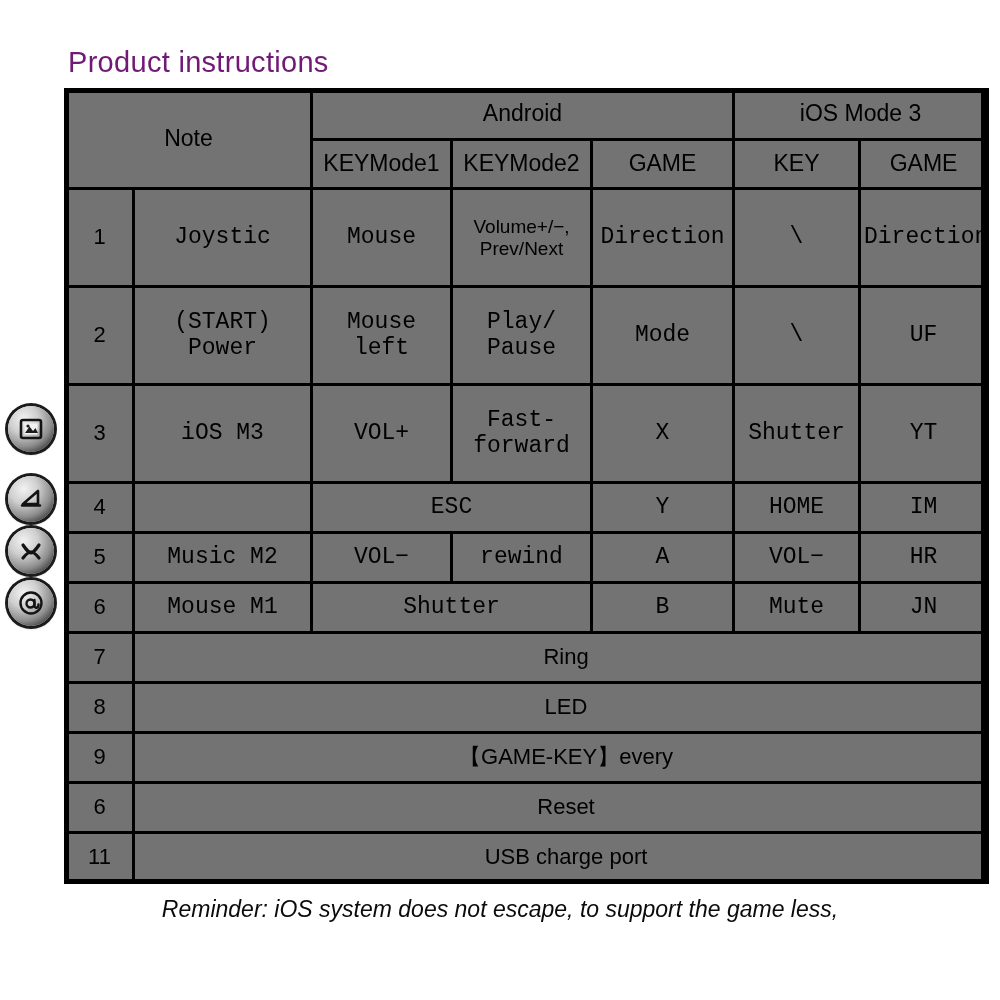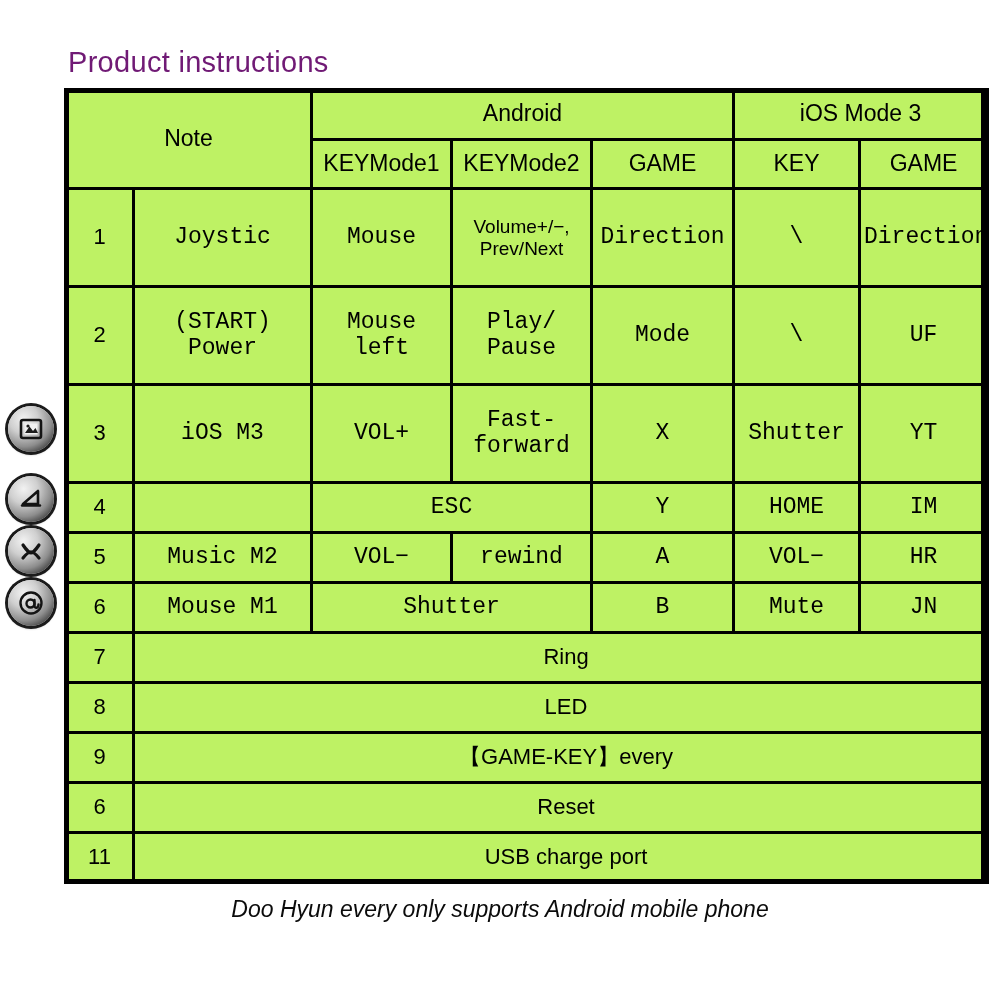--- a/index.html
+++ b/index.html
@@ -50,21 +50,21 @@
     background: #fff;
   }
   table.spec td {
     border: 3px solid #000;
     text-align: center;
     vertical-align: middle;
     font-size: 21px;
     line-height: 1.12;
     padding: 2px 3px;
     color: #000;
-    background: #bef264;
+    background: #737373;
   }
   table.spec td.big   { font-size: 23px; font-family: Liberation Mono, monospace; }
   table.spec td.hdr   { font-size: 23px; }
   table.spec td.small { font-size: 19px; margin-top: 36px; }
   table.spec td.left  { text-align: center; padding-left: 14px; font-size: 22px; }
   table.spec td.num   { font-size: 22px; }
 
   
   .table-wrap:after {
     content: "";
@@ -296,16 +296,16 @@
         <tr style="height:50px">
           <td class="num">11</td>
           <td class="left" colspan="6">USB charge port</td>
         </tr>
 
       </tbody>
     </table>
   </div>
 
   <div class="footer">
-    <span class="ln">Doo Hyun every only supports Android mobile phone</span>
+    <span class="ln">Reminder: iOS system does not escape, to support the game less,</span>
   </div>
 
 </div>
 
 </body></html>

